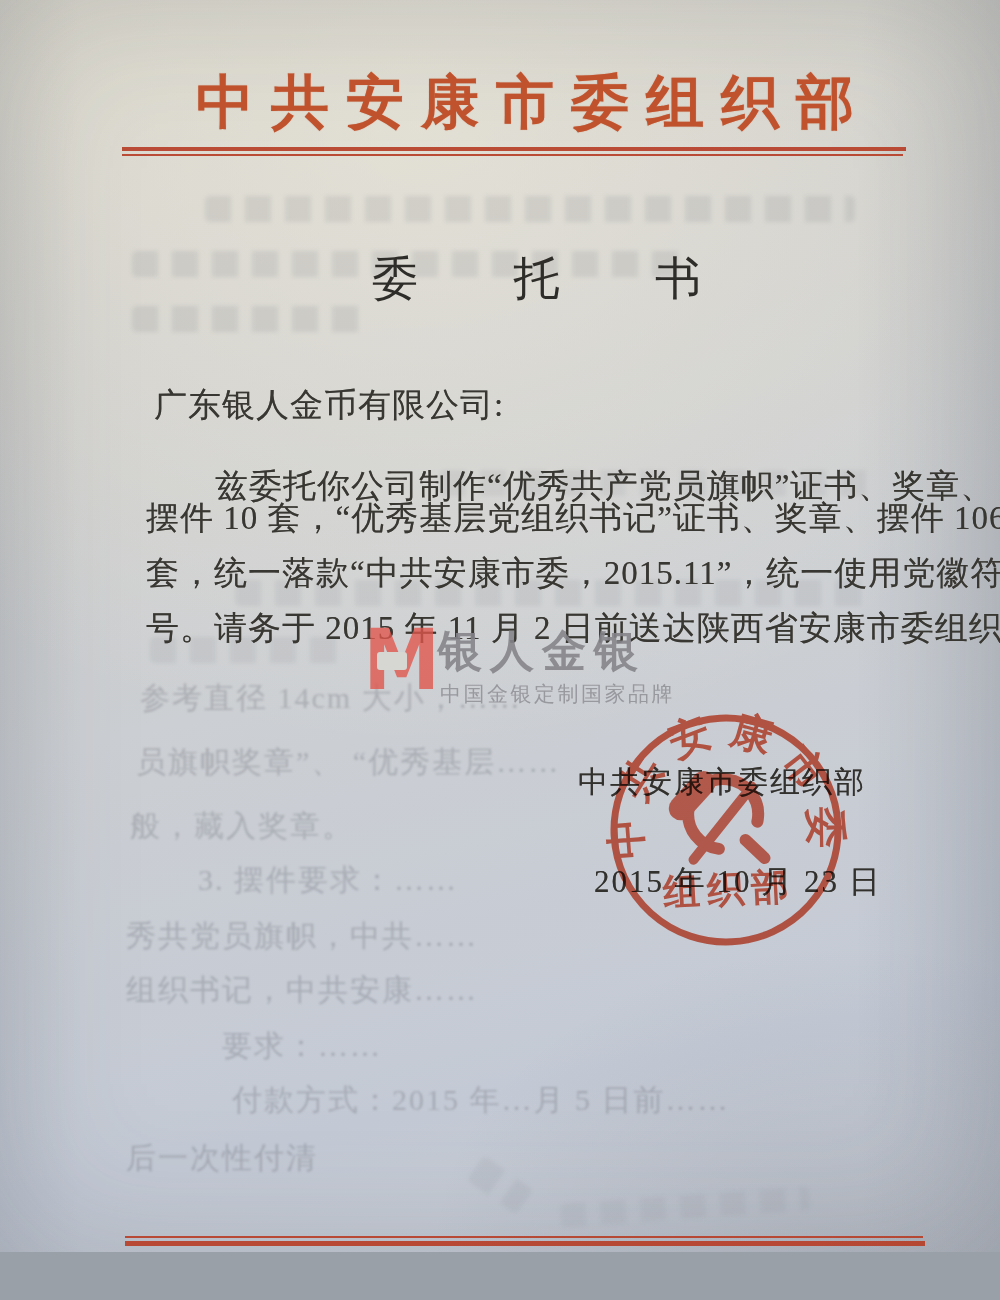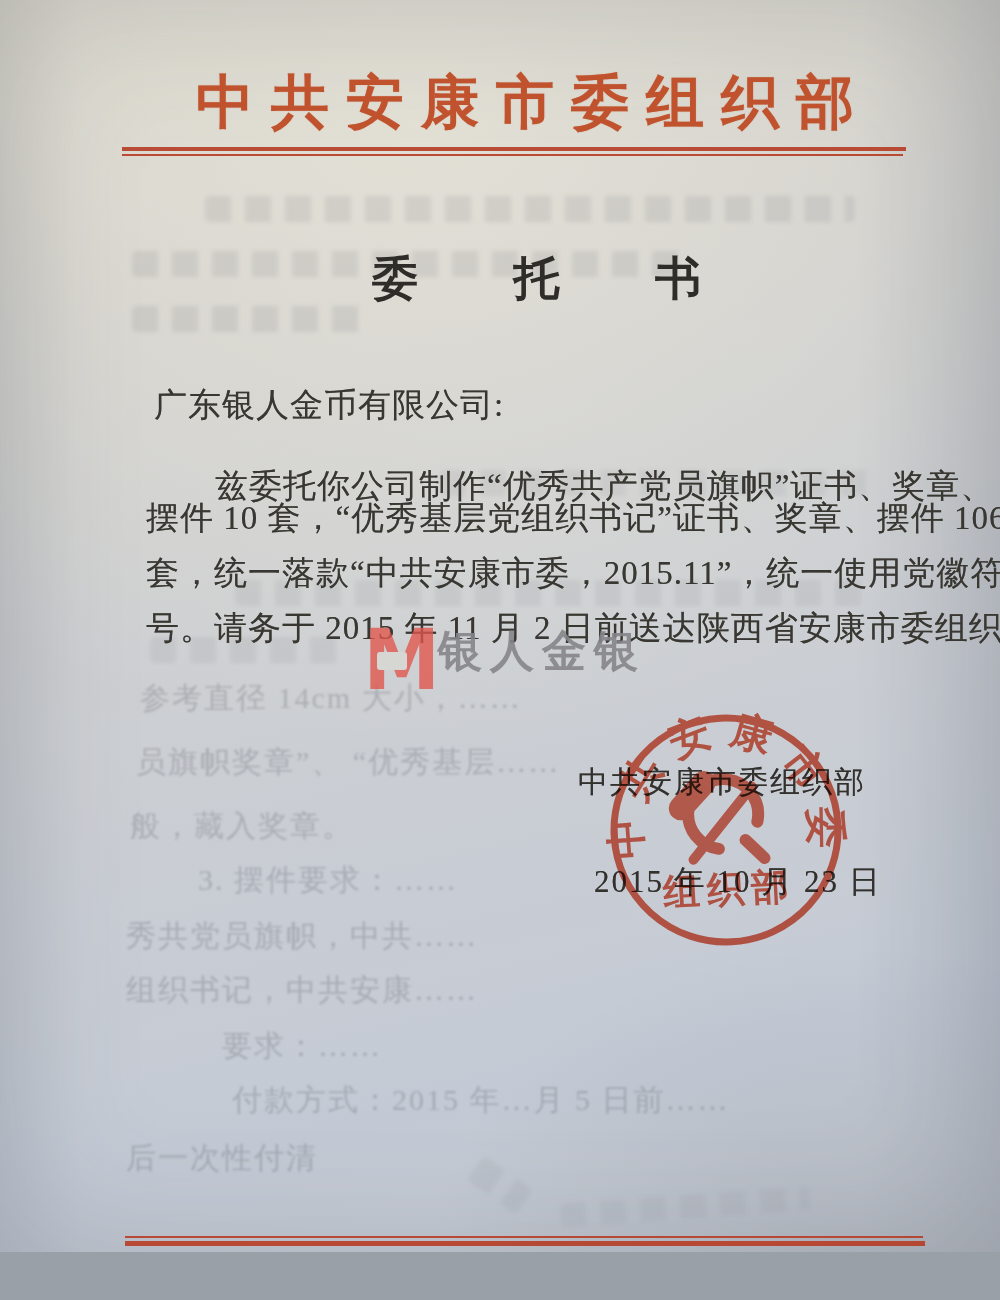--- a/index.html
+++ b/index.html
@@ -17,21 +17,21 @@
       linear-gradient(90deg, rgba(80,86,98,.06) 0%, rgba(80,86,98,0) 8% 86%, rgba(80,86,98,.10) 100%),
       radial-gradient(60% 35% at 85% 100%, rgba(70,78,94,.14), rgba(70,78,94,0) 70%);
   }
   .abs{position:absolute;}
   .letterhead{
     color:#c0532e;font-weight:bold;font-size:58px;letter-spacing:17px;
     white-space:nowrap;text-shadow:0 0 1px rgba(192,83,46,.55);
   }
   .rule{background:#b63f28;opacity:.92;}
   .doc-title{
-    color:#2f2d29;font-weight:bold;font-size:46px;letter-spacing:42px;white-space:nowrap;
+    color:#2f2d29;font-weight:normal;font-size:46px;letter-spacing:42px;white-space:nowrap;
   }
   .bodytext{
     color:#393732;font-size:33px;white-space:nowrap;letter-spacing:1px;
     text-shadow:0 0 .5px rgba(50,48,44,.6);
   }
   .ghost{
     color:rgba(96,100,110,.30);font-size:30px;white-space:nowrap;
     filter:blur(1.1px);letter-spacing:2px;
   }
   .smudge{
@@ -90,20 +90,21 @@
   <div class="bodytext abs" style="left:215px;top:440px;margin-top:24px;">兹委托你公司制作“优秀共产党员旗帜”证书、奖章、</div>
   <div class="bodytext abs" style="left:146px;top:496px;">摆件 10 套，“优秀基层党组织书记”证书、奖章、摆件 106</div>
   <div class="bodytext abs" style="left:146px;top:551px;">套，统一落款“中共安康市委，2015.11”，统一使用党徽符</div>
   <div class="bodytext abs" style="left:146px;top:606px;">号。请务于 2015 年 11 月 2 日前送达陕西省安康市委组织部。</div>
 
   <div class="abs wm-icon" style="left:360px;top:626px;">
     <span class="m">M</span>
     <span class="slot"></span>
   </div>
   <div class="wm-brand abs" style="left:438px;top:622px;">银人金银</div>
+  <div class="wm-tag abs" style="left:440px;top:680px;">中国金银定制国家品牌</div>
 
   <div class="sig abs" style="left:578px;top:762px;">中共安康市委组织部</div>
   <div class="sig abs" style="left:594px;top:861px;font-size:31px;">2015 年 10 月 23 日</div>
 
   <svg class="seal abs" style="left:598px;top:700px;" width="256" height="260" viewBox="0 0 256 260">
     <g transform="rotate(-3 128 130)">
       <circle cx="128" cy="130" r="112" fill="none" stroke="#dc5138" stroke-width="7"></circle>
       <path id="sealArc" d="M 47 159 A 86 86 0 1 1 209 159" fill="none"></path>
       <text font-size="41" font-weight="bold" fill="#dc5138" letter-spacing="2" font-family="Liberation Serif, DejaVu Serif, serif">
         <textPath href="#sealArc" startOffset="6" textLength="318">中共安康市委</textPath>

